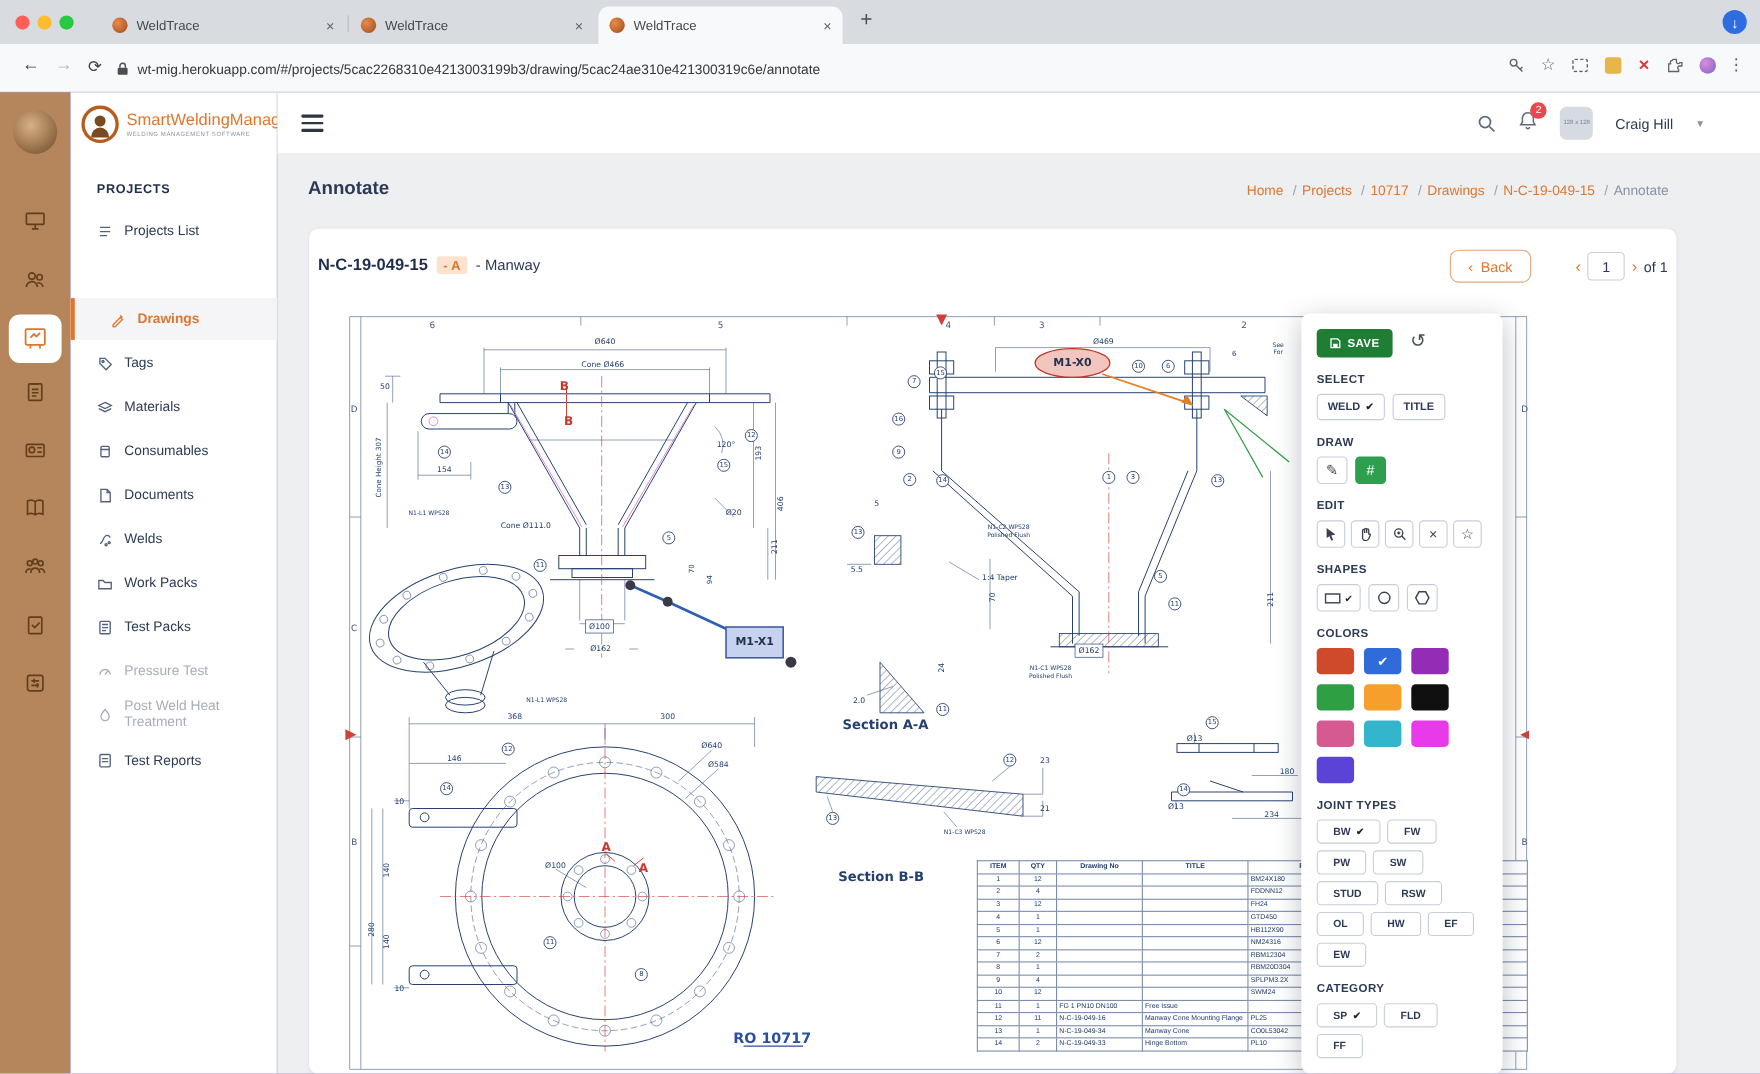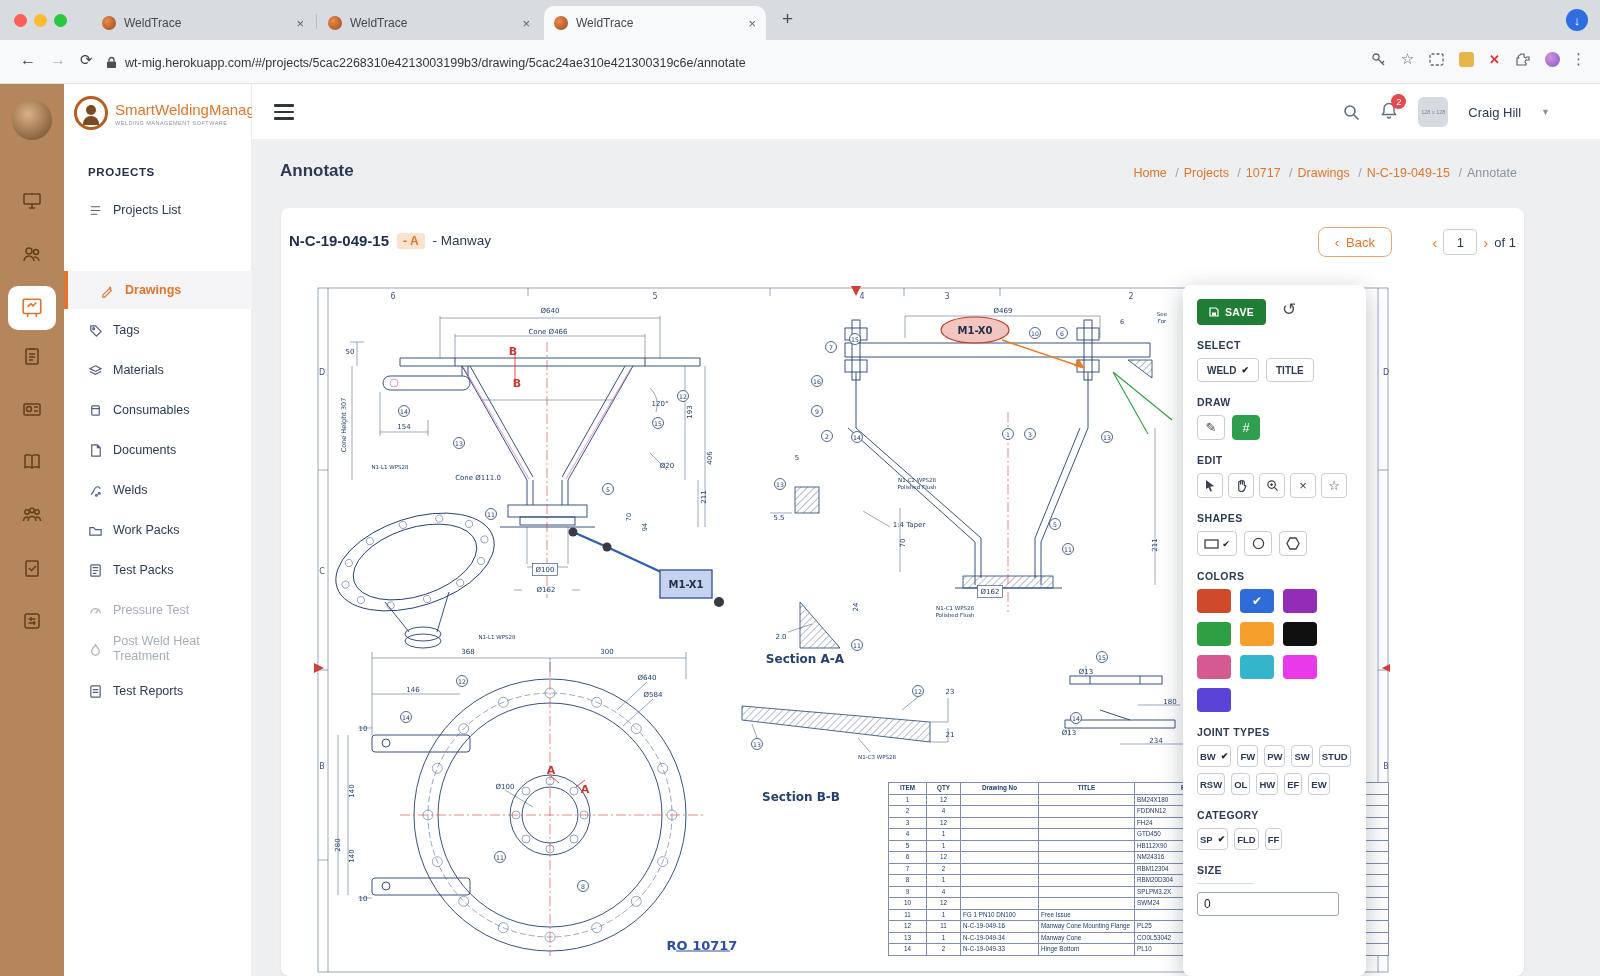--- a/index.html
+++ b/index.html
@@ -106,21 +106,21 @@
   .btnrow{display:flex;gap:7px;flex-wrap:wrap;align-items:center}
   .tbtn{height:24px;padding:0 9px;border:1px solid #c7cdd6;border-radius:4px;background:#fff;font-size:10px;font-weight:bold;color:#2c3a55;display:flex;align-items:center;gap:5px;cursor:pointer}
   .chk{font-size:9px;color:#222}
   .icobtn{width:28px;height:25px;border:1px solid #c7cdd6;border-radius:4px;background:#fff;display:flex;align-items:center;justify-content:center;font-size:13px;color:#3a4250;cursor:pointer}
   .icobtn svg{stroke:#3a4250;fill:none;stroke-width:1.3}
   .icobtn.green{background:#2e9e4f;border-color:#2e9e4f;color:#fff}
   .shape-rect{width:40px}
   .swatches{display:flex;flex-wrap:wrap;gap:9px;width:132px;margin-top:2px}
   .swatch{width:34px;height:24px;border-radius:4px;position:relative;cursor:pointer}
   .swatch.sel::after{content:"✔";position:absolute;inset:0;display:flex;align-items:center;justify-content:center;color:#fff;font-size:12px}
-  .jt .tbtn{height:22px;padding:0 2px;font-size:9.5px}
+  .jt .tbtn{height:22px;padding:0 14px;font-size:9.5px}
   .size-rule{width:56px;height:1px;background:#d4d9e0;margin:2px 0 8px}
   .size-input{width:142px;height:24px;border:1px solid #9aa3b8;border-radius:3px;font-size:12px;padding:0 6px;color:#222}
 </style>
 </head>
 <body>
 
 <div class="stage">
 
   <div class="tabstrip">
     <span class="tl" style="left:14px;background:#ff5f57"></span>

